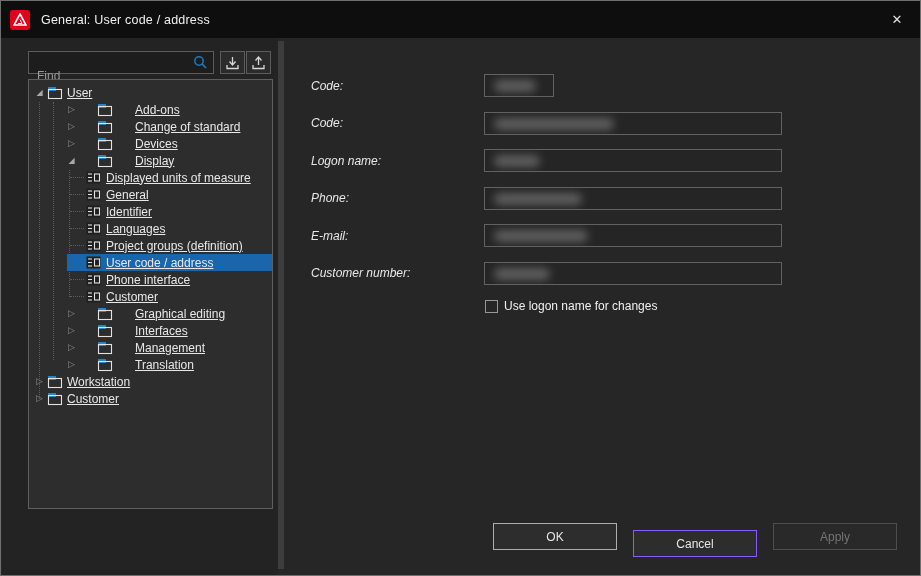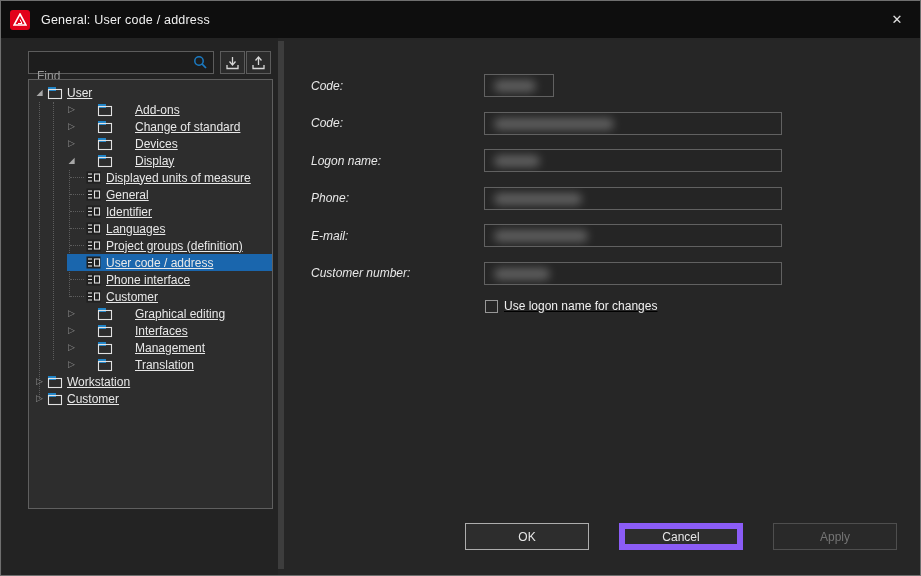--- a/index.html
+++ b/index.html
@@ -46,28 +46,28 @@
   .tree-item.selected .sel-bg{position:absolute;left:38px;right:0;top:0;bottom:0;background:#1a66ad;}
   .tree-item.selected .tree-label,.tree-item.selected .tree-icon{position:relative;z-index:1;}
   
   .form-area{position:absolute;left:27px;top:36px;}
   .form-row{display:flex;align-items:center;height:23px;margin-bottom:14.5px;font-style:italic;}
   .form-label{width:173px;color:#e8e8e8;font-size:12px;flex:0 0 auto;}
   .field{height:23px;background:#252525;border:1px solid #616161;overflow:hidden;}
   .field.v-small{width:70px;}
   .field.v-full{width:298px;}
   .redacted{height:12px;margin:5px 0 0 9px;background:#969696;opacity:.5;border-radius:6px;filter:blur(4px);}
-  .check-row{display:flex;align-items:center;margin-top:9px;margin-left:174px;text-decoration:underline;}
+  .check-row{display:flex;align-items:center;margin-top:9px;margin-left:174px;}
   .checkbox{width:13px;height:13px;border:1px solid #979797;background:#262626;flex:0 0 auto;}
   .check-label{color:#f0f0f0;font-size:12px;margin-left:6px;}
   
-  .footer{position:absolute;left:0;right:0;top:485px;display:flex;justify-content:flex-end;padding-right:22px;gap:30px;}
+  .footer{position:absolute;left:0;right:0;top:485px;display:flex;justify-content:flex-end;padding-right:22px;gap:16px;}
   .btn{width:124px;height:27px;display:flex;align-items:center;justify-content:center;font-size:12px;background:#2d2d2d;color:#e6e6e6;}
   .btn.primary{border:1px solid #adadad;}
-  .btn.normal{border:6px solid #8b5cf6;}
+  .btn.normal{border:1px solid #8b5cf6;margin-top:7px;}
   .btn.disabled{border:1px solid #4e4e4e;background:#292929;color:#747474;}
 </style>
 </head>
 <body>
 
 <div class="window">
 
   <div class="titlebar">
     <span class="app-logo">
       <svg width="14" height="13" viewBox="0 0 14 13">

